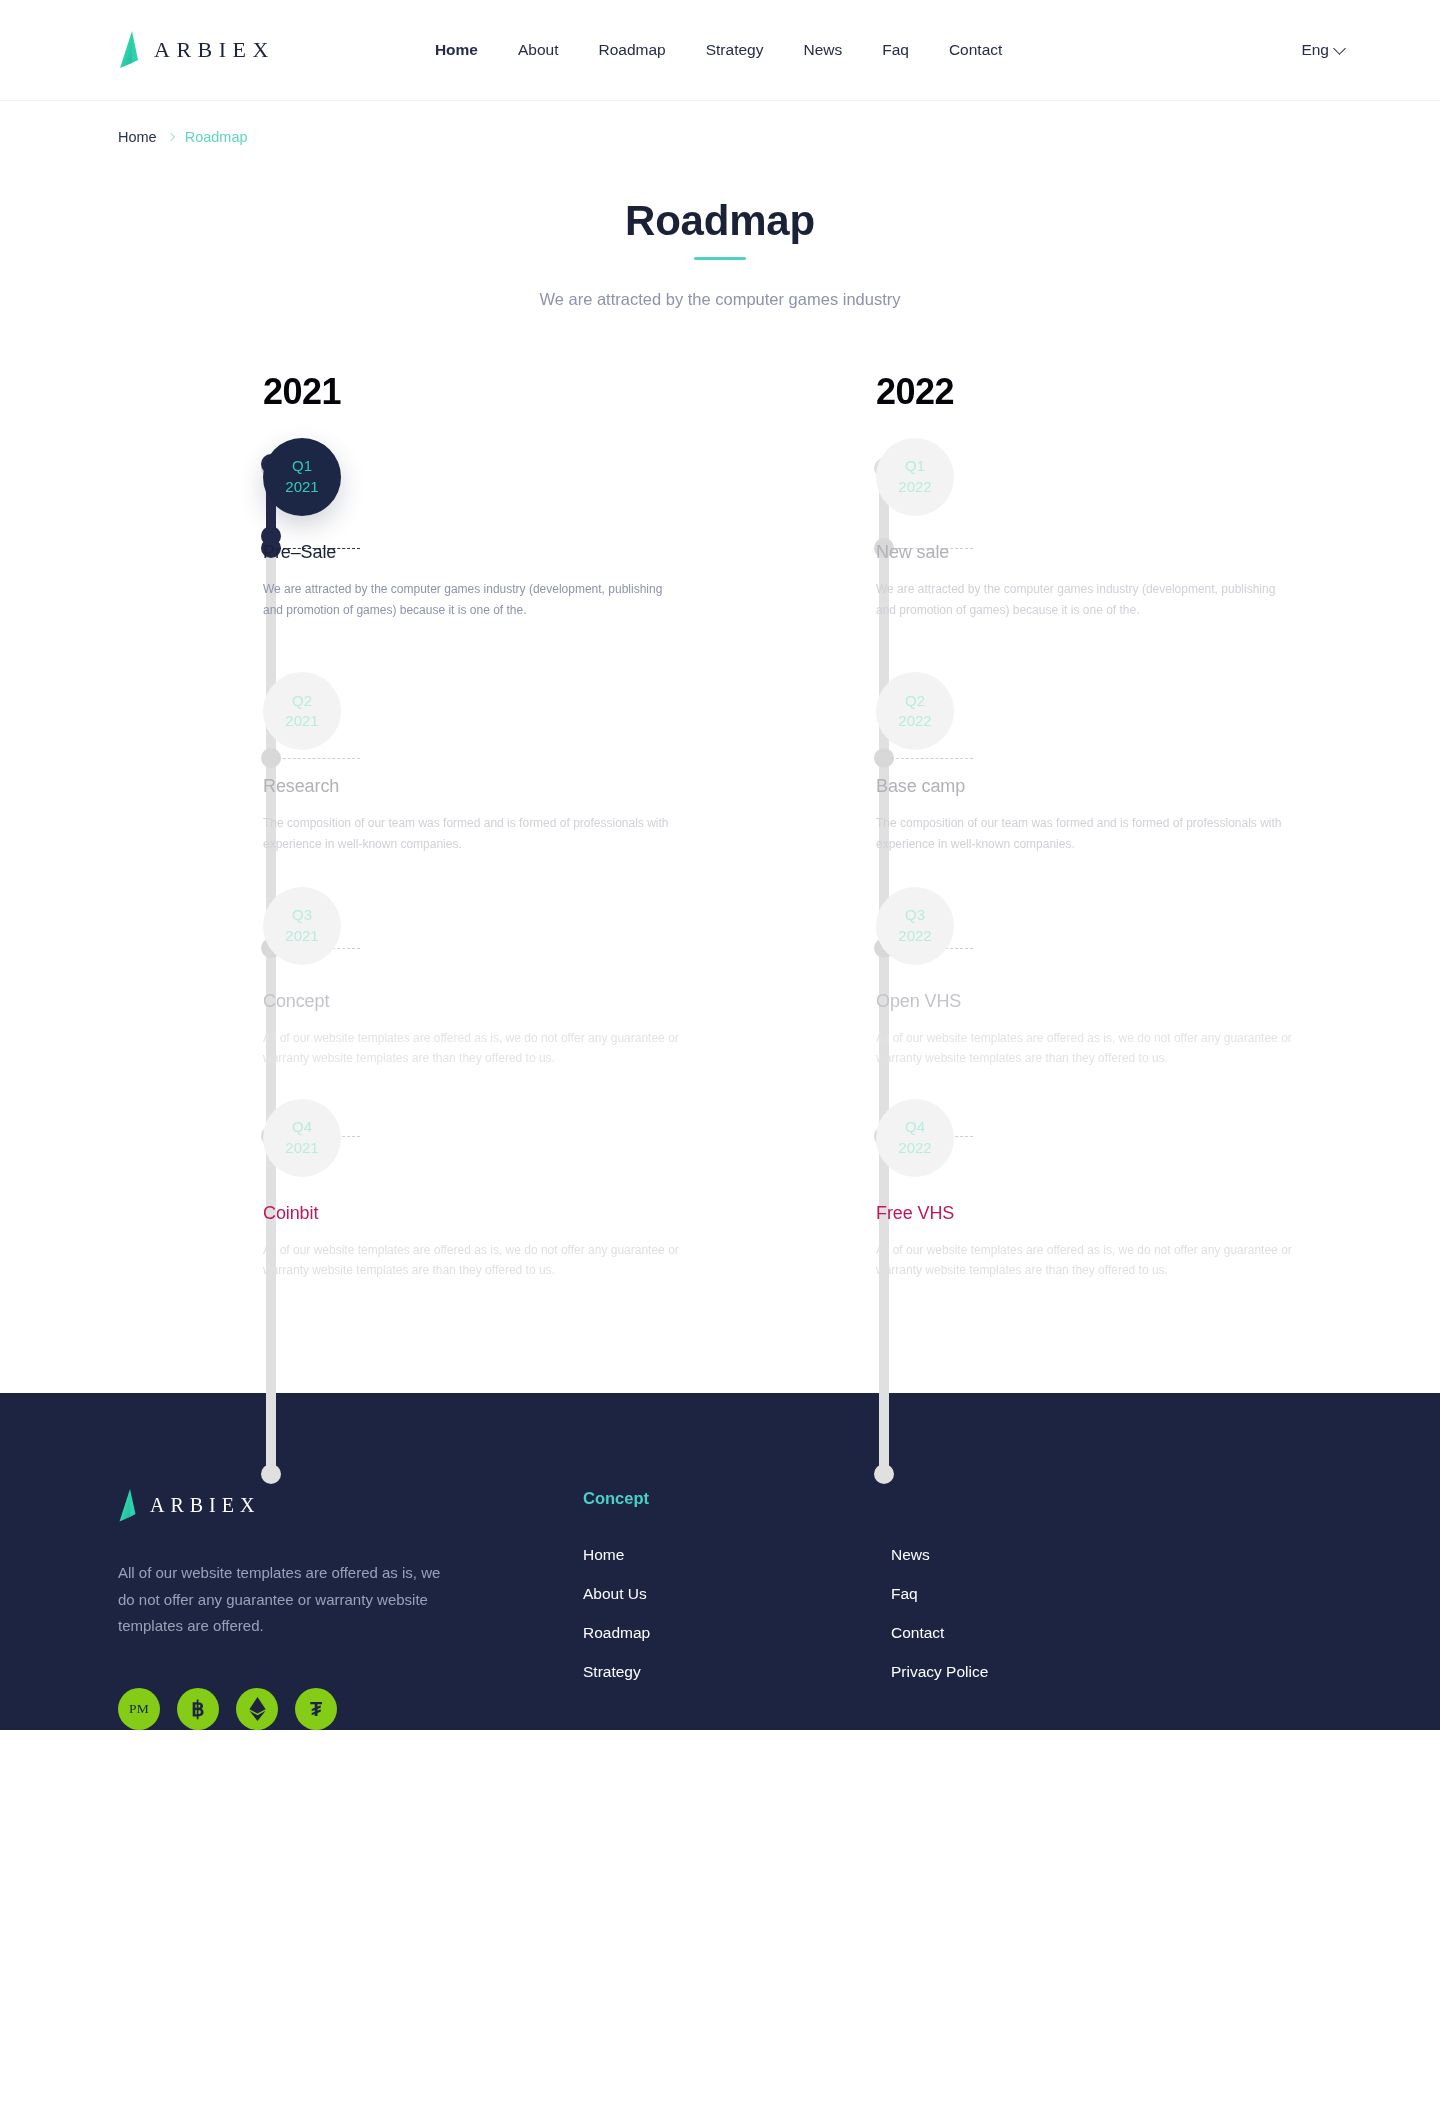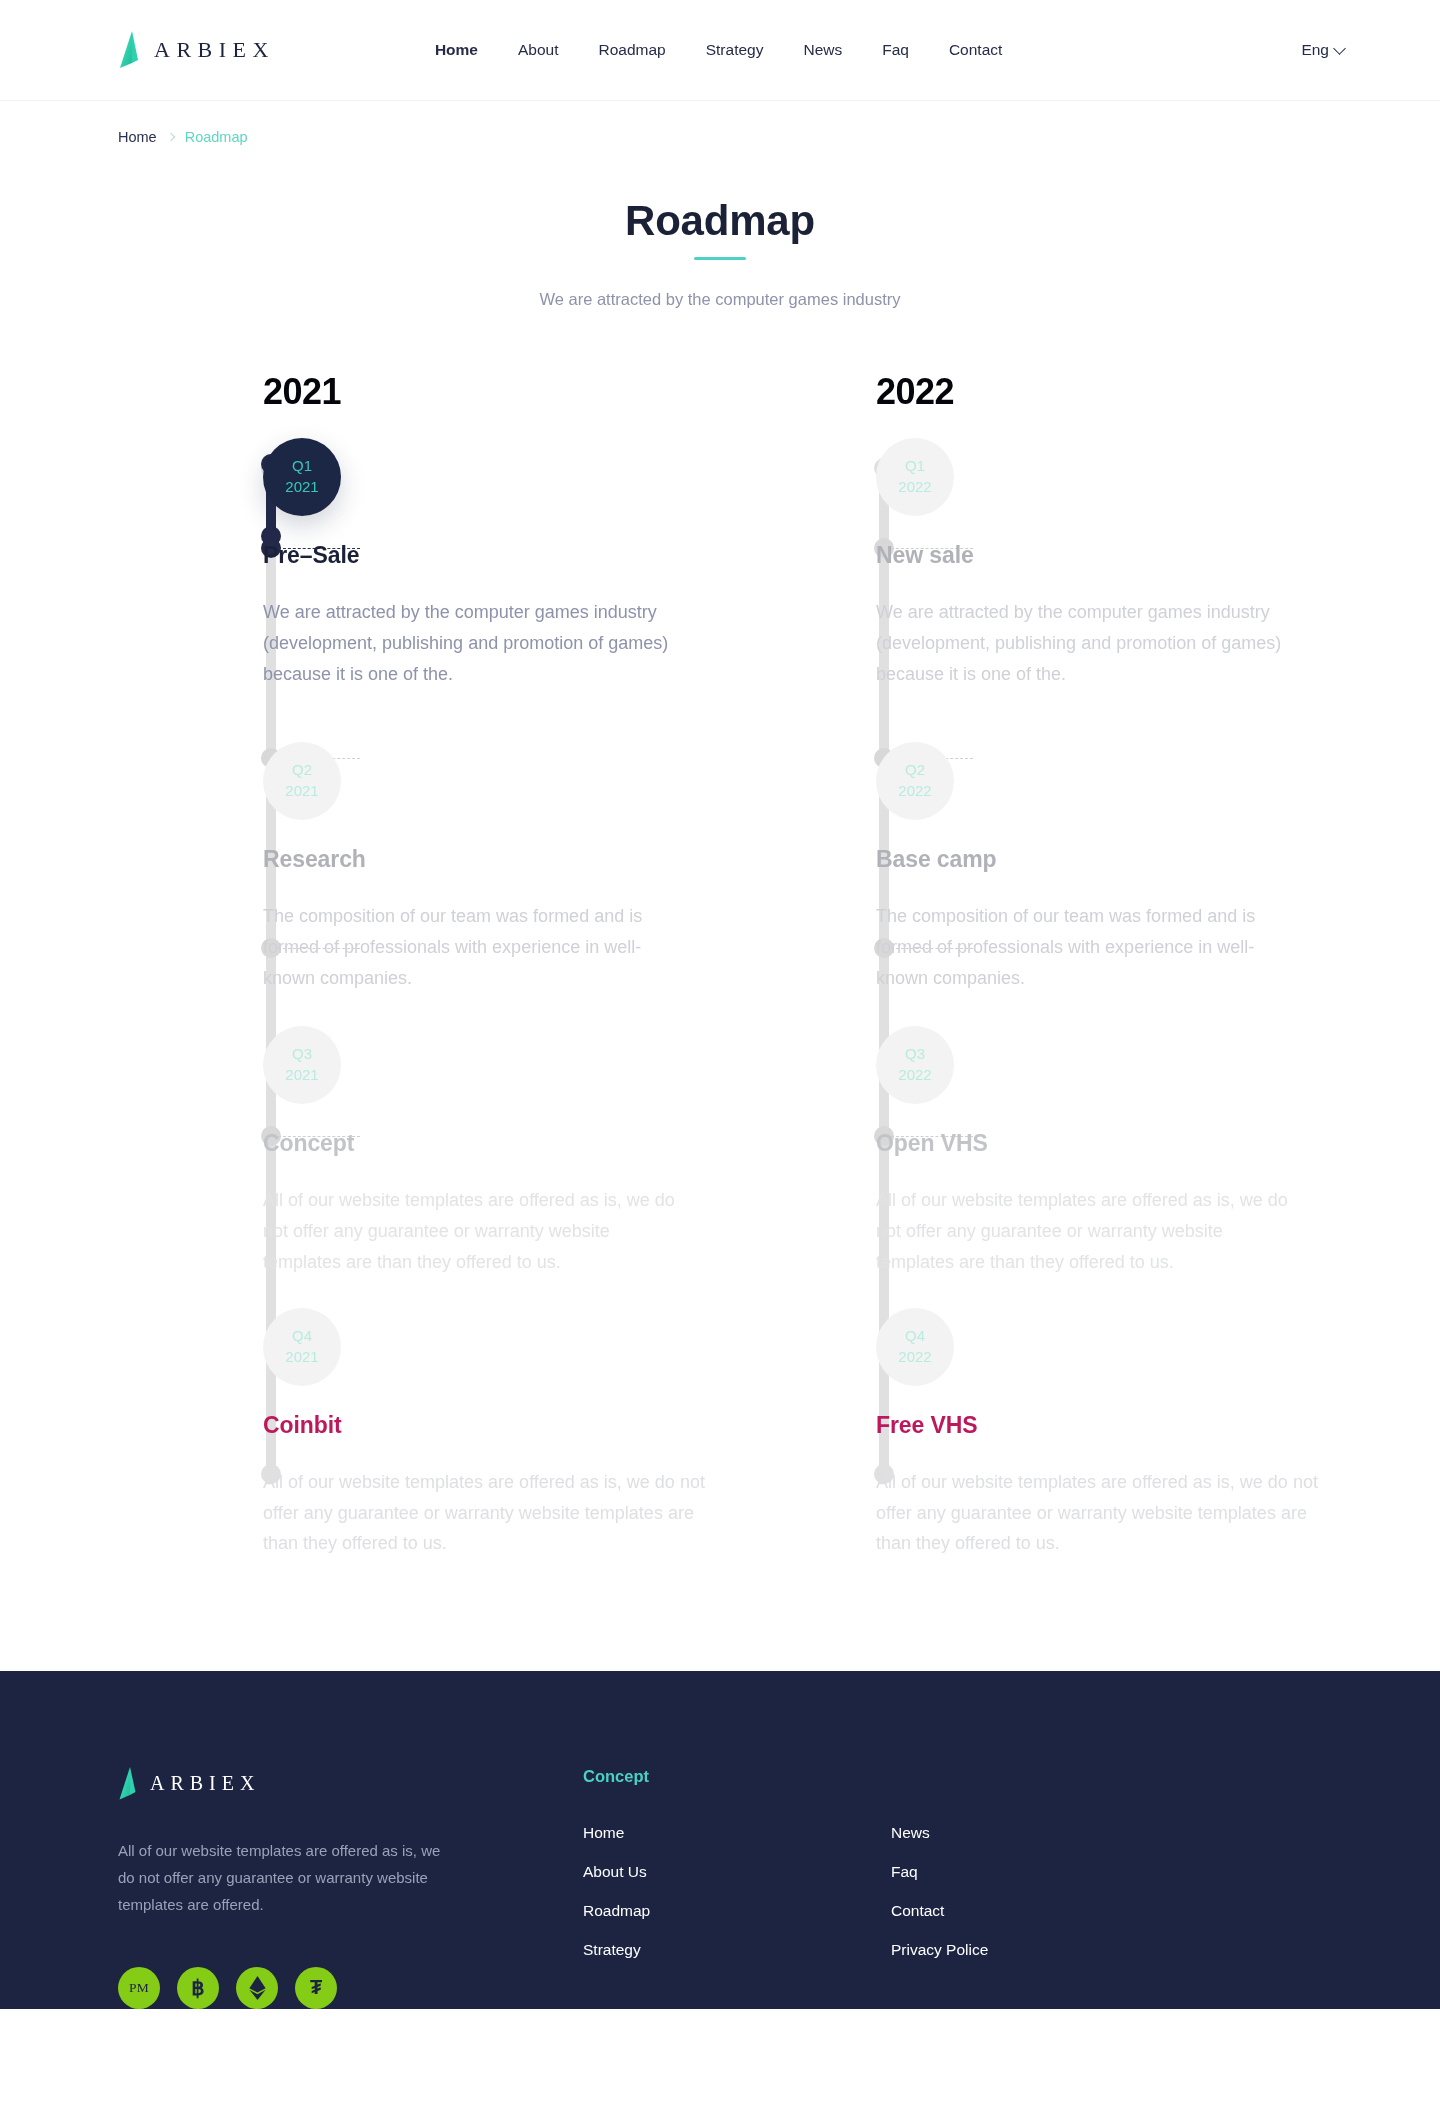--- a/index.html
+++ b/index.html
@@ -205,29 +205,29 @@
     font-weight: 500;
     text-align: center;
   }
   .ms.hl .bubble {
     background: #1c2745;
     color: #36c8b6;
     box-shadow: 0 10px 26px rgba(28,39,69,0.20);
   }
   .ms-title {
     margin-top: 26px;
-    font-size: 23px;
-    font-weight: 700;
+    font-size: 18px;
+    font-weight: 400;
     color: #b7b9bf;
     letter-spacing: -0.1px;
   }
   .ms.hl .ms-title { color: #1b2238; }
   .ms-desc {
-    margin-top: 28px;
-    font-size: 18px;
+    margin-top: 16px;
+    font-size: 12px;
     line-height: 1.72;
     color: #dcdde0;
     max-width: 420px;
   }
   .ms.hl .ms-desc { color: #8d93ab; }
   .ms.f2 .ms-title { color: #b0b2b8; }
   .ms.f2 .ms-desc { color: #cfd1d6; }
   .ms.f3 .ms-title { color: #c2c4c9; }
   .ms.f3 .ms-desc { color: #e2e3e6; }
   .ms.f4 .ms-title { color: #be185d; }

